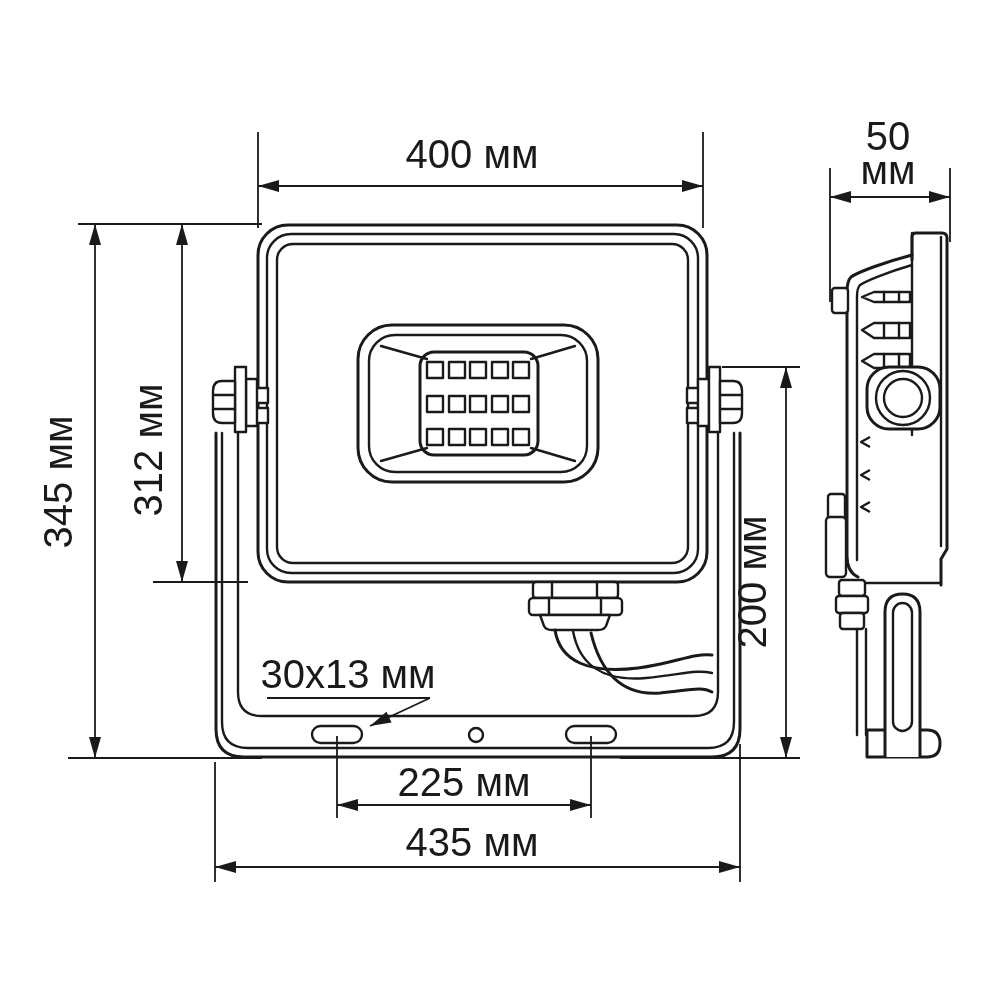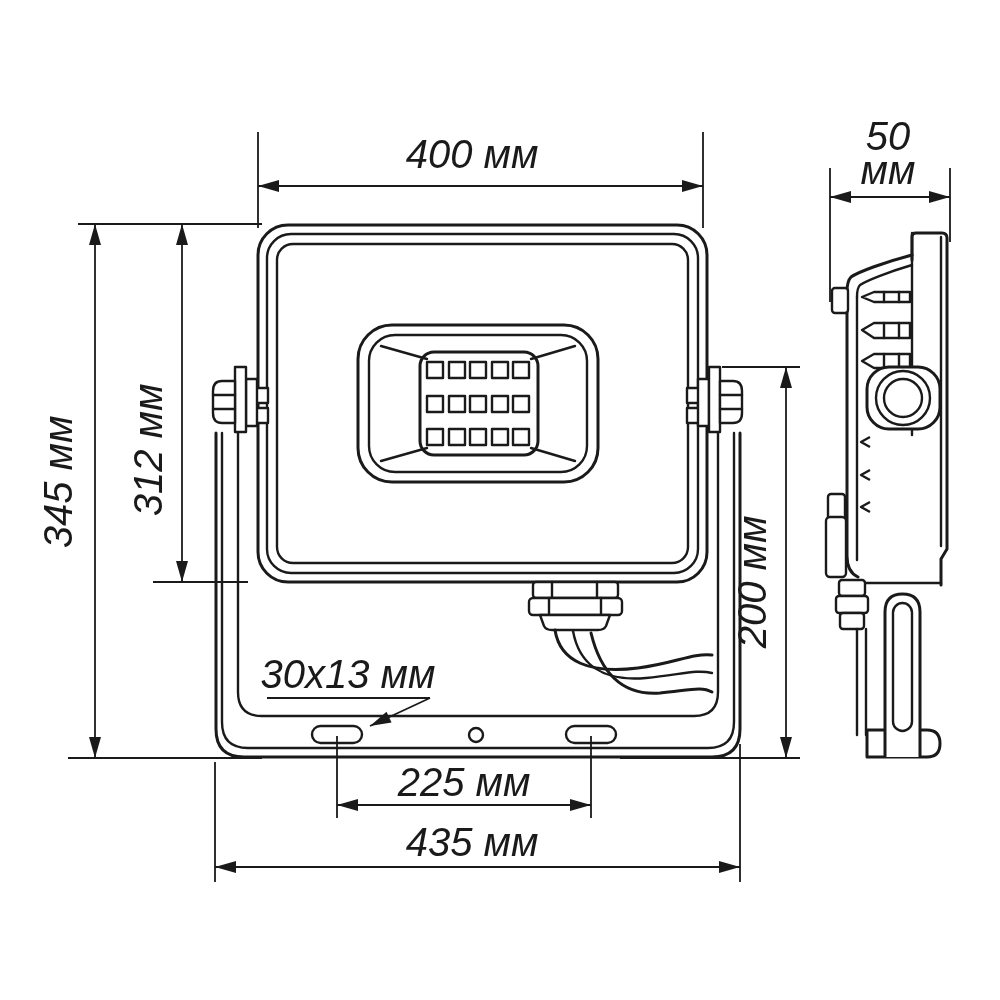--- a/index.html
+++ b/index.html
@@ -1,17 +1,17 @@
 <!DOCTYPE html>
 <html><head>
 <meta charset="utf-8">
 <style>
   html,body{margin:0;padding:0;background:#ffffff;}
   .stage{position:relative;width:1000px;height:1000px;background:#fff;overflow:hidden;
-         font-family:"Liberation Sans",sans-serif;font-style:italic;}
+         font-family:"Liberation Sans",sans-serif;}
   .ol  {fill:none;stroke:#1a1a1a;stroke-width:3;stroke-linejoin:round;stroke-linecap:round;}
   .ol2 {fill:none;stroke:#1a1a1a;stroke-width:2.4;stroke-linejoin:round;stroke-linecap:round;}
   .olw {fill:#ffffff;stroke:#1a1a1a;stroke-width:3;stroke-linejoin:round;}
   .olw2{fill:#ffffff;stroke:#1a1a1a;stroke-width:2.4;stroke-linejoin:round;}
   .dim {fill:none;stroke:#1a1a1a;stroke-width:1.8;}
   .dimtxt{font-family:"Liberation Sans",sans-serif;font-size:40px;fill:#1a1a1a;}
 </style>
 </head>
 <body>
 

